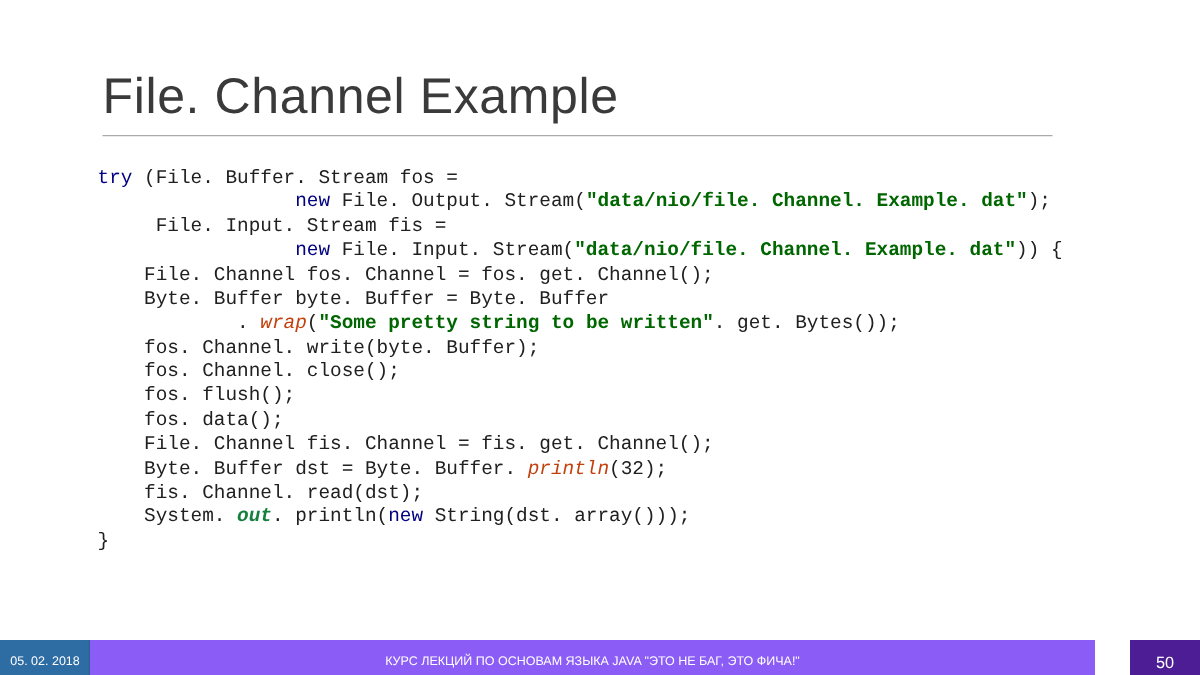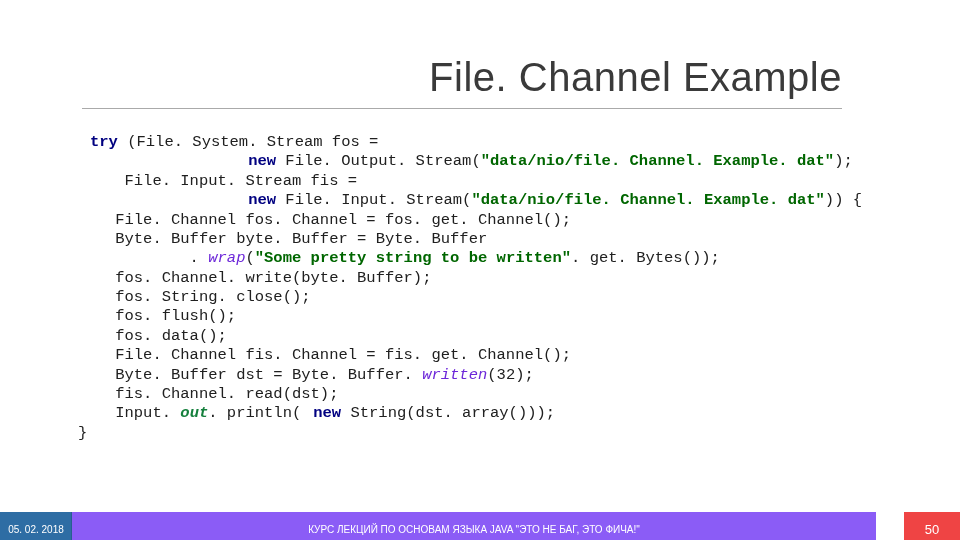--- a/index.html
+++ b/index.html
@@ -12,21 +12,20 @@
     overflow: hidden;
   }
   .slide {
     width: 960px;
     height: 540px;
     position: relative;
     box-sizing: border-box;
   }
   .title-block {
     padding: 55px 118px 0 82px;
-    text-align: right;
   }
   .title {
     font-size: 40px;
     font-weight: 300;
     color: #3a3a3a;
     margin: 0;
     letter-spacing: 0.5px;
   }
   .title-rule {
     border: none;
@@ -34,23 +33,23 @@
     margin: 8px 0 0 0;
   }
   .code {
     padding: 24px 82px 0 78px;
     font-family: Consolas, "Courier New", monospace;
     font-size: 15.5px;
     line-height: 1.25;
     white-space: pre;
     color: #202020;
   }
-  .kw { font-weight: bold; color: #000080; margin-left: 12px; }
+  .kw { font-weight: normal; color: #000080; }
   .str { font-weight: bold; color: #006600; }
-  .em { font-style: italic; color: #6d28d9; }
+  .em { font-style: italic; color: #c2410c; }
   .fld { font-weight: bold; font-style: italic; color: #15803d; }
 
   .footer {
     position: absolute;
     left: 0;
     right: 0;
     bottom: 0;
     height: 28px;
     display: flex;
     font-size: 10px;
@@ -63,21 +62,21 @@
     text-align: center;
     position: relative;
   }
   .footer .seg2 {
     background: #8b5cf6;
     flex: 1;
     text-align: center;
     position: relative;
   }
   .footer .seg3 {
-    background: #ef4444;
+    background: #4c1d95;
     width: 56px;
     text-align: center;
     font-size: 13px;
     margin-left: 28px;
   }
   
   .footer .seg1::after {
     content: "";
     position: absolute;
     right: -1px;
@@ -90,35 +89,35 @@
 </head>
 <body>
 
 <div class="slide">
 
   <div class="title-block">
     <h1 class="title">File. Channel Example</h1>
     <hr class="title-rule">
   </div>
 
-  <div class="code"><span class="kw">try </span><span>(File. System. Stream fos =</span>
+  <div class="code"><span class="kw">try </span><span>(File. Buffer. Stream fos =</span>
 <span>                 </span><span class="kw">new </span><span>File. Output. Stream(</span><span class="str">"data/nio/file. Channel. Example. dat"</span><span>);</span>
 <span>     File. Input. Stream fis =</span>
 <span>                 </span><span class="kw">new </span><span>File. Input. Stream(</span><span class="str">"data/nio/file. Channel. Example. dat"</span><span>)) {</span>
 <span>    File. Channel fos. Channel = fos. get. Channel();</span>
 <span>    Byte. Buffer byte. Buffer = Byte. Buffer</span>
 <span>            . </span><span class="em">wrap</span><span>(</span><span class="str">"Some pretty string to be written"</span><span>. get. Bytes());</span>
 <span>    fos. Channel. write(byte. Buffer);</span>
-<span>    fos. String. close();</span>
+<span>    fos. Channel. close();</span>
 <span>    fos. flush();</span>
 <span>    fos. data();</span>
 <span>    File. Channel fis. Channel = fis. get. Channel();</span>
-<span>    Byte. Buffer dst = Byte. Buffer. </span><span class="em">written</span><span>(32);</span>
+<span>    Byte. Buffer dst = Byte. Buffer. </span><span class="em">println</span><span>(32);</span>
 <span>    fis. Channel. read(dst);</span>
-<span>    Input. </span><span class="fld">out</span><span>. println(</span><span class="kw">new </span><span>String(dst. array()));</span>
+<span>    System. </span><span class="fld">out</span><span>. println(</span><span class="kw">new </span><span>String(dst. array()));</span>
 <span>}</span></div>
 
   <div class="footer">
     <div class="seg1">05. 02. 2018</div>
     <div class="seg2">КУРС ЛЕКЦИЙ ПО ОСНОВАМ ЯЗЫКА JAVA "ЭТО НЕ БАГ, ЭТО ФИЧА!"</div>
     <div class="seg3">50</div>
   </div>
 
 </div>
 

